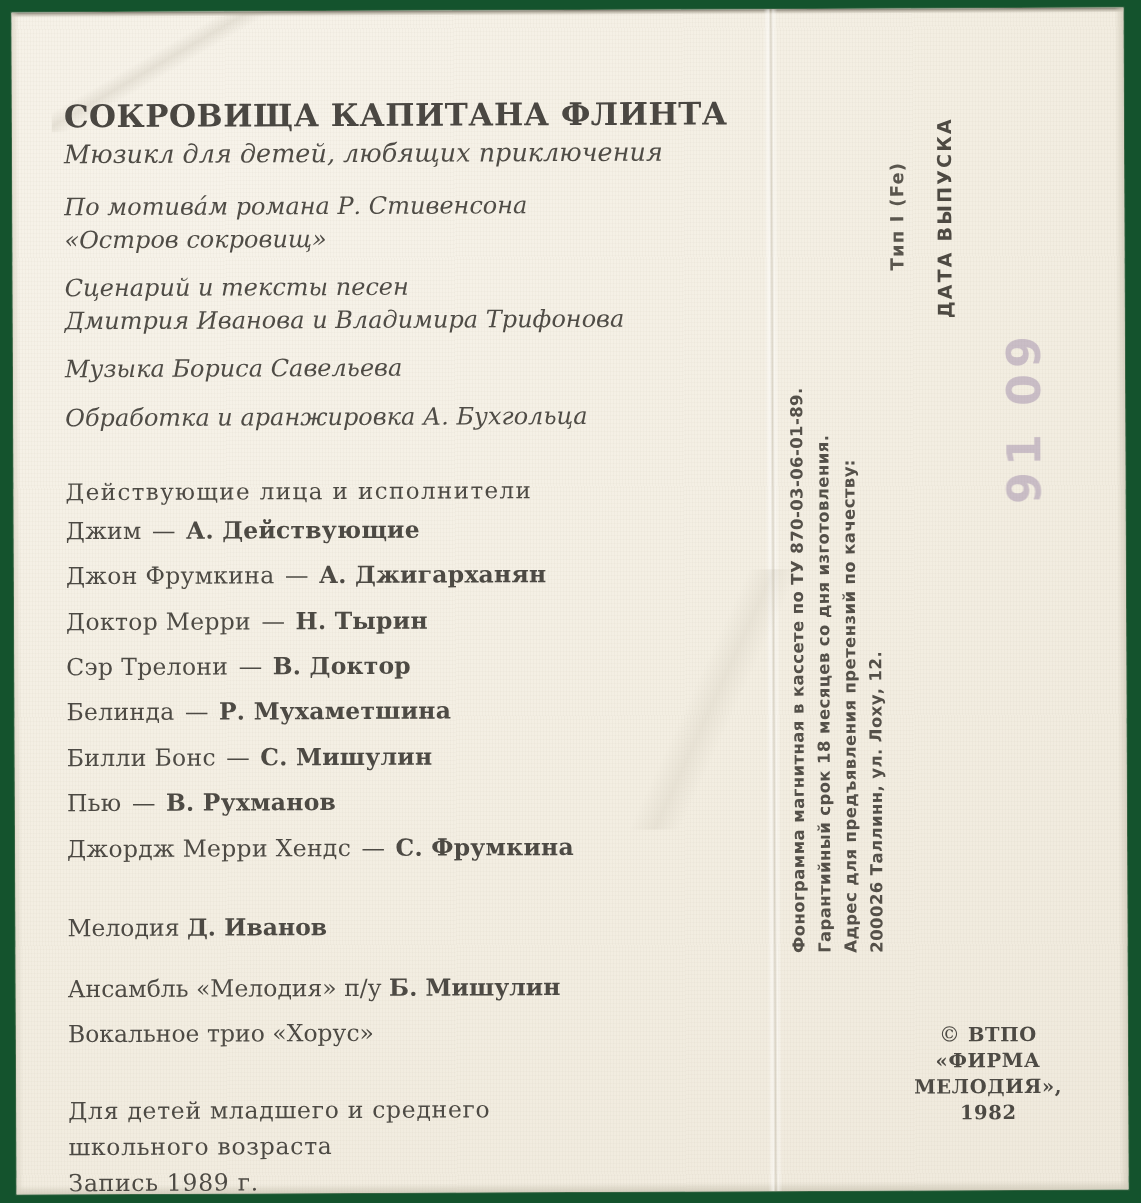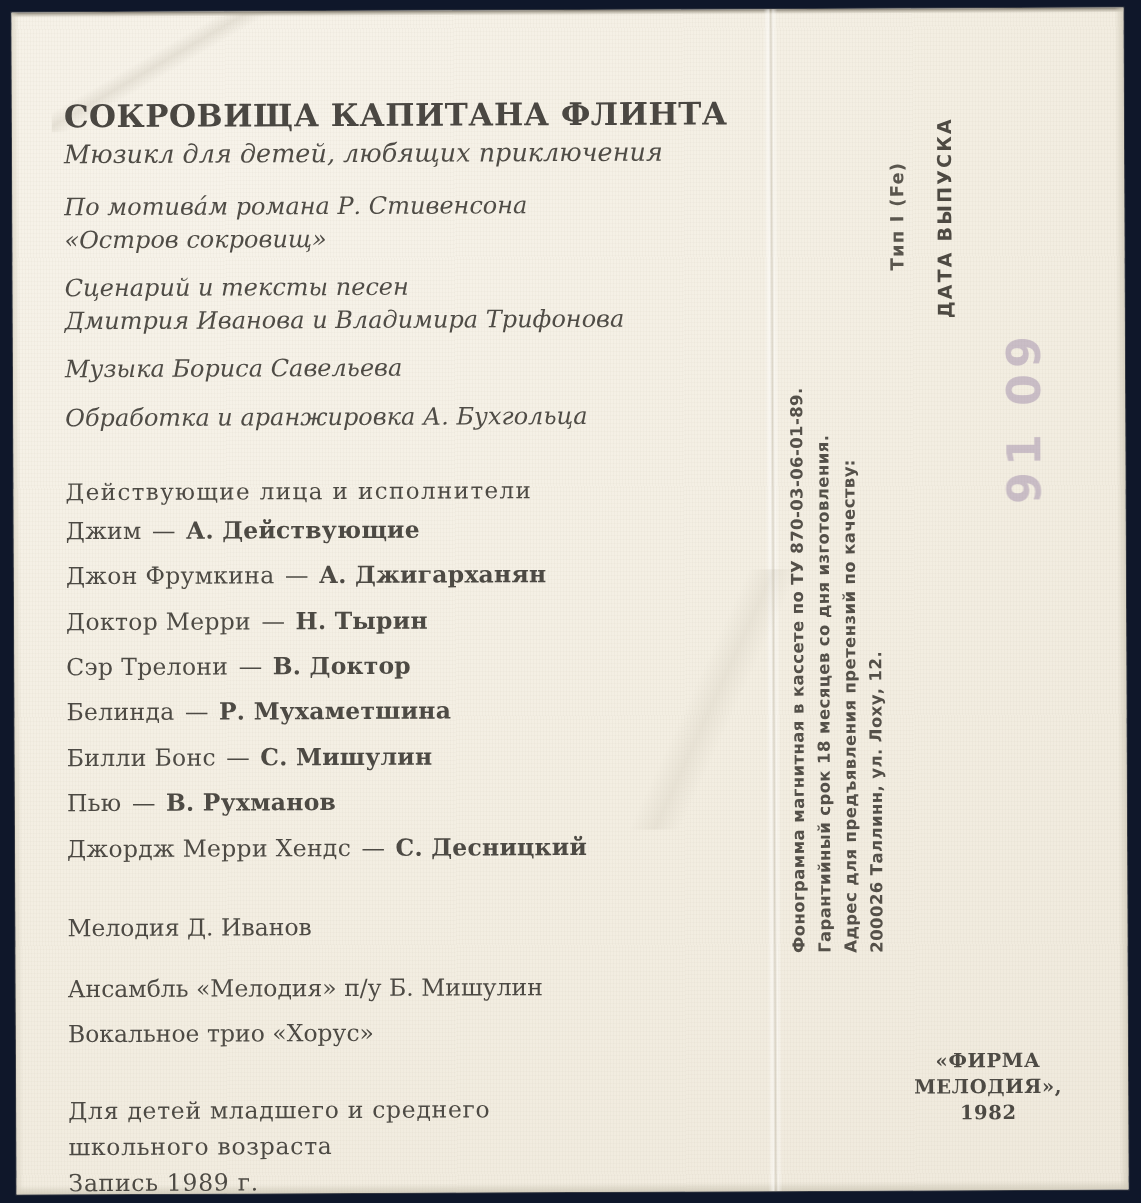--- a/index.html
+++ b/index.html
@@ -6,21 +6,21 @@
   body{
     width:1141px;height:1203px;
     background:#ffffff;
     font-family:"Liberation Serif", serif;
     overflow:hidden;
   }
   
   #scan{
     position:relative;
     width:1141px;height:1203px;
-    background:#0f172a;
+    background:#14532d;
     overflow:hidden;
   }
   
   #paper{
     position:absolute;
     left:14px; top:10px;
     width:1112px; height:1182px;
     background:
       radial-gradient(circle at 18% 12%, #f7f3ea 0%, #f3eee2 55%, #efe9dc 100%);
     box-shadow:0 0 0 1px rgba(160,150,130,.25);
@@ -133,21 +133,21 @@
   .cast-row .dash{font-weight:normal;padding:0 3px;}
   .cast-row .actor{font-weight:bold;letter-spacing:.2px;}
 
   .cred-row{
     font-family:"DejaVu Serif", serif;
     font-size:23.5px;
     color:#4d4a44;
     line-height:1.95;
     white-space:nowrap;
   }
-  .cred-row b{font-weight:normal;}
+  .cred-row b{font-weight:bold;}
   .note-row{
     font-family:"DejaVu Serif", serif;
     font-size:23.5px;
     letter-spacing:.7px;
     color:#4d4a44;
     line-height:1.52;
   }
 
   
   .vert{
@@ -235,21 +235,21 @@
       <div class="cast-head">Действующие лица и исполнители</div>
 
       <div id="cast-list">
           <div class="cast-row"><span class="role">Джим</span> <span class="dash">—</span> <span class="actor">А. Действующие</span></div>
           <div class="cast-row"><span class="role">Джон Фрумкина</span> <span class="dash">—</span> <span class="actor">А. Джигарханян</span></div>
           <div class="cast-row"><span class="role">Доктор Мерри</span> <span class="dash">—</span> <span class="actor">Н. Тырин</span></div>
           <div class="cast-row"><span class="role">Сэр Трелони</span> <span class="dash">—</span> <span class="actor">В. Доктор</span></div>
           <div class="cast-row"><span class="role">Белинда</span> <span class="dash">—</span> <span class="actor">Р. Мухаметшина</span></div>
           <div class="cast-row"><span class="role">Билли Бонс</span> <span class="dash">—</span> <span class="actor">С. Мишулин</span></div>
           <div class="cast-row"><span class="role">Пью</span> <span class="dash">—</span> <span class="actor">В. Рухманов</span></div>
-          <div class="cast-row"><span class="role">Джордж Мерри Хендс</span> <span class="dash">—</span> <span class="actor">С. Десницкий</span></div>
+          <div class="cast-row"><span class="role">Джордж Мерри Хендс</span> <span class="dash">—</span> <span class="actor">С. Фрумкина</span></div>
         </div>
 
       <div class="gap-d"></div>
 
       <div class="cred-row"><span>Мелодия </span><b>Д. Иванов</b></div>
 
       <div class="gap-b"></div>
 
       <div class="cred-row"><span>Ансамбль «Мелодия» п/у </span><b>Б. Мишулин</b></div>
 
@@ -266,19 +266,21 @@
     <div class="vert v-small" style="left:800px;  top:944px;">Гарантийный срок 18 месяцев со дня изготовления.</div>
     <div class="vert v-small" style="left:826px;  top:944px;">Адрес для предъявления претензий по качеству:</div>
     <div class="vert v-small" style="left:852px;  top:944px;">200026 Таллинн, ул. Лоху, 12.</div>
 
     <div class="vert v-type" style="left:874px; top:262px;">Тип I (Fe)</div>
     <div class="vert v-date" style="left:921px; top:310px;">ДАТА ВЫПУСКА</div>
 
     <div class="stamp" style="left:984px; top:496px;">91 09</div>
 
     <div id="copyright">
+      <span class="c-line"><span class="c-mark">©</span>
+        <span>ВТПО</span></span>
       <span class="c-line">«ФИРМА</span>
       <span class="c-line">МЕЛОДИЯ»,</span>
       <span class="c-line">1982</span>
     </div>
 
   </div>
 </div>
 
 </body></html>

